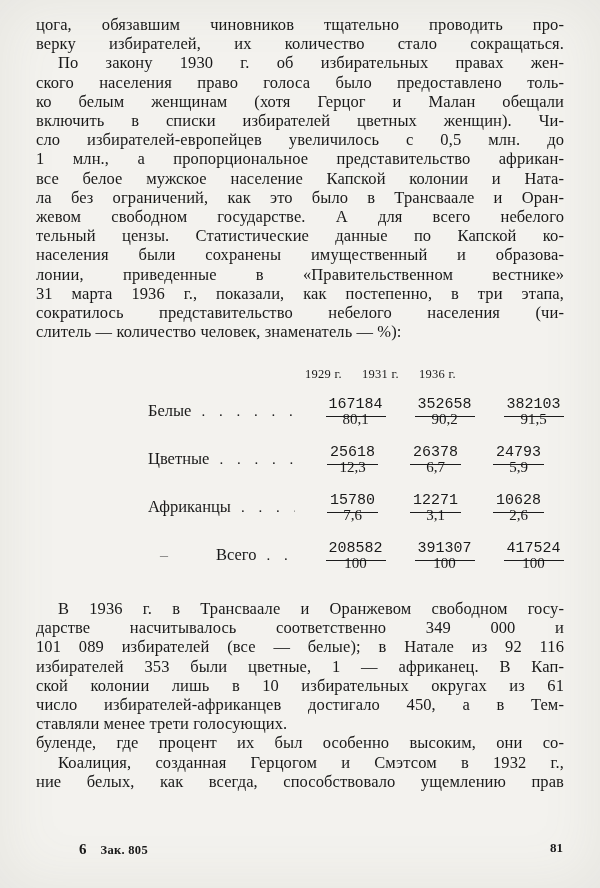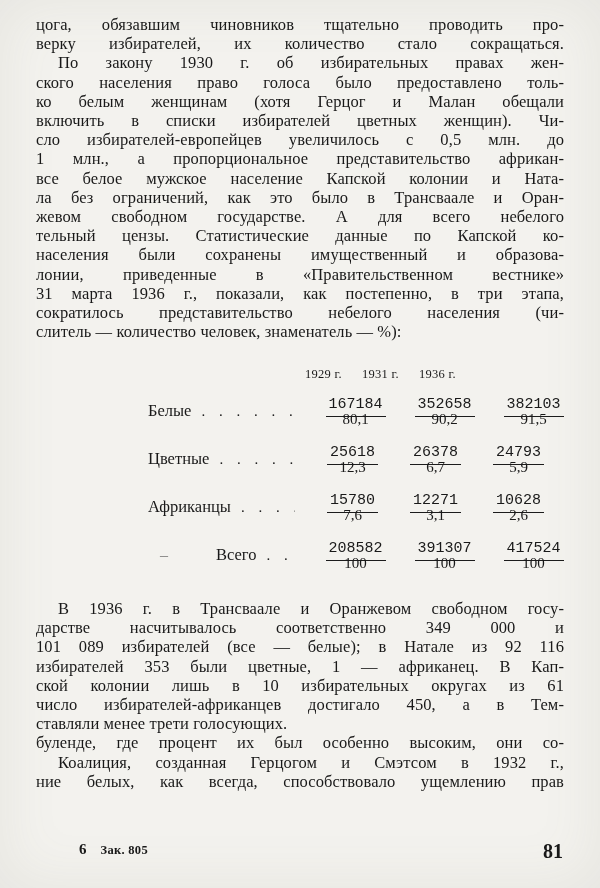--- a/index.html
+++ b/index.html
@@ -76,21 +76,21 @@
   .footer-left {
     position:absolute; left:50px; top:841px;
     font-size:15px; font-weight:bold;margin-left:29px;
   }
   .footer-left .imprint {
     font-size:12.5px; font-weight:bold; margin-left:14px;
     letter-spacing:0.3px;
   }
   .footer-page {
     position:absolute; right:37px; top:840px;
-    font-size:20px; font-weight:bold;
+    font-size:13px; font-weight:bold;
   }
 </style>
 </head>
 <body>
 
 <div class="page">
 
   <div class="text-block" id="block-top">
     <div class="para">
       <span class="line">цога, обязавшим чиновников тщательно проводить про-</span>

